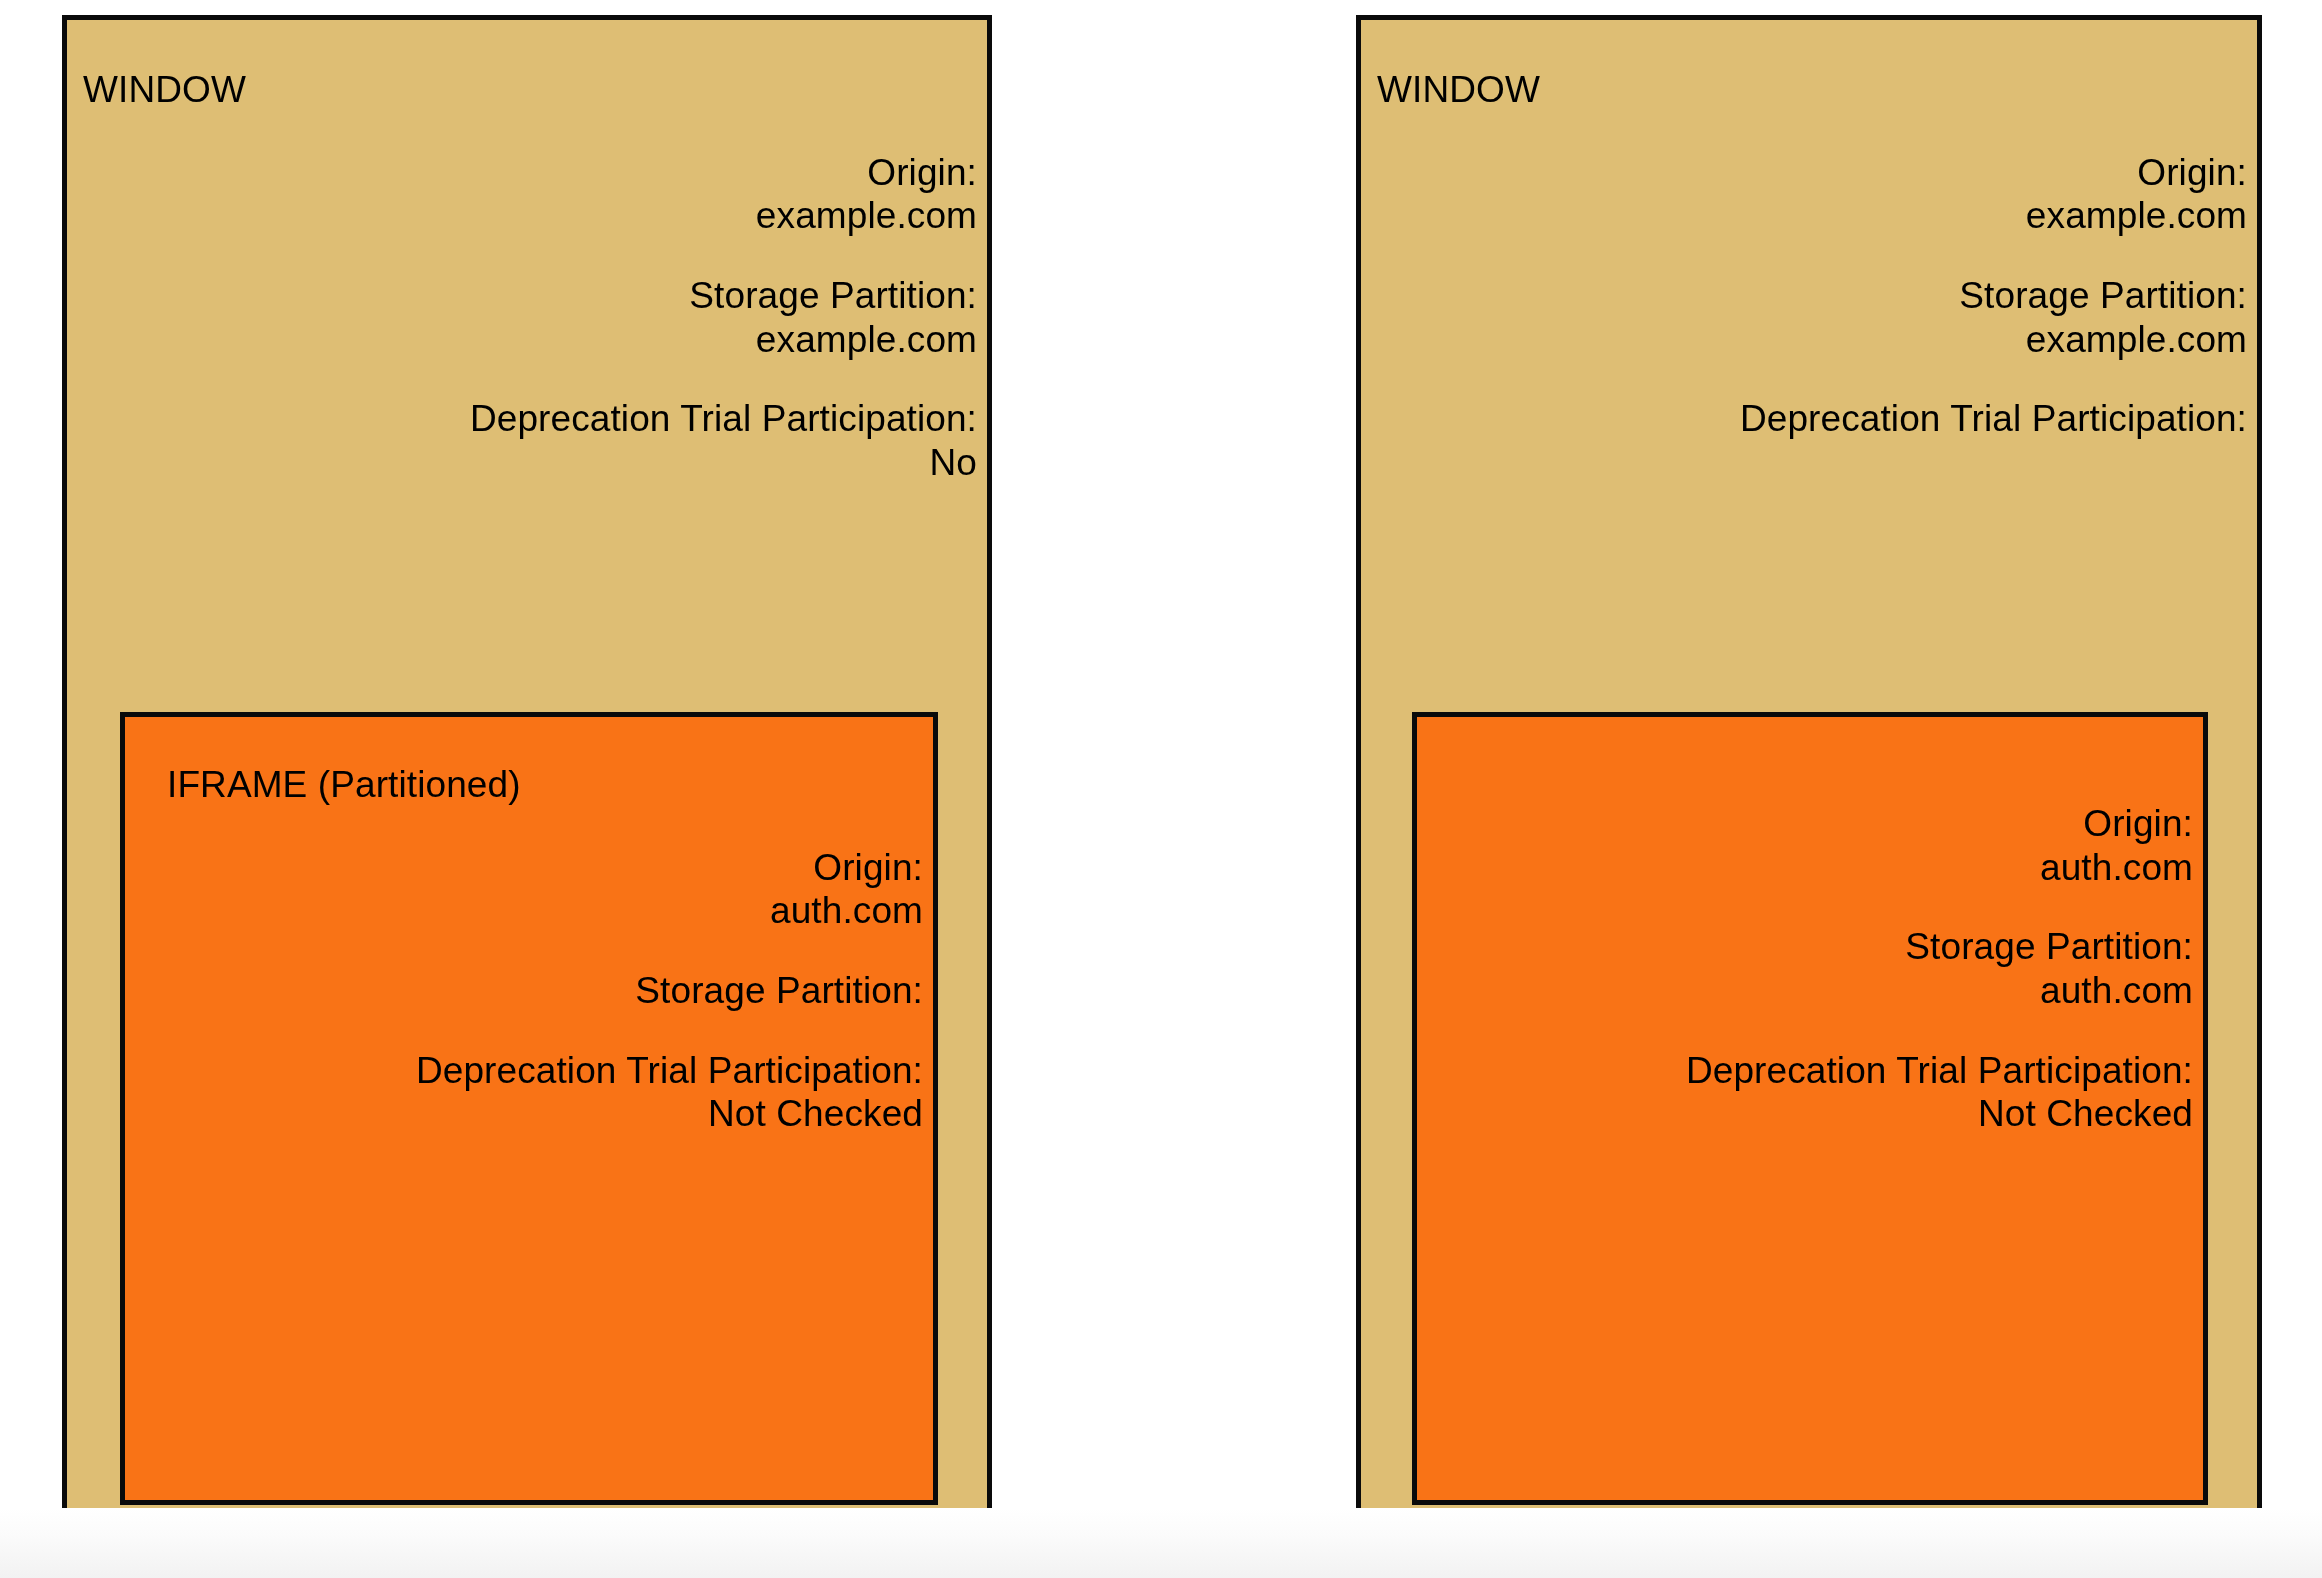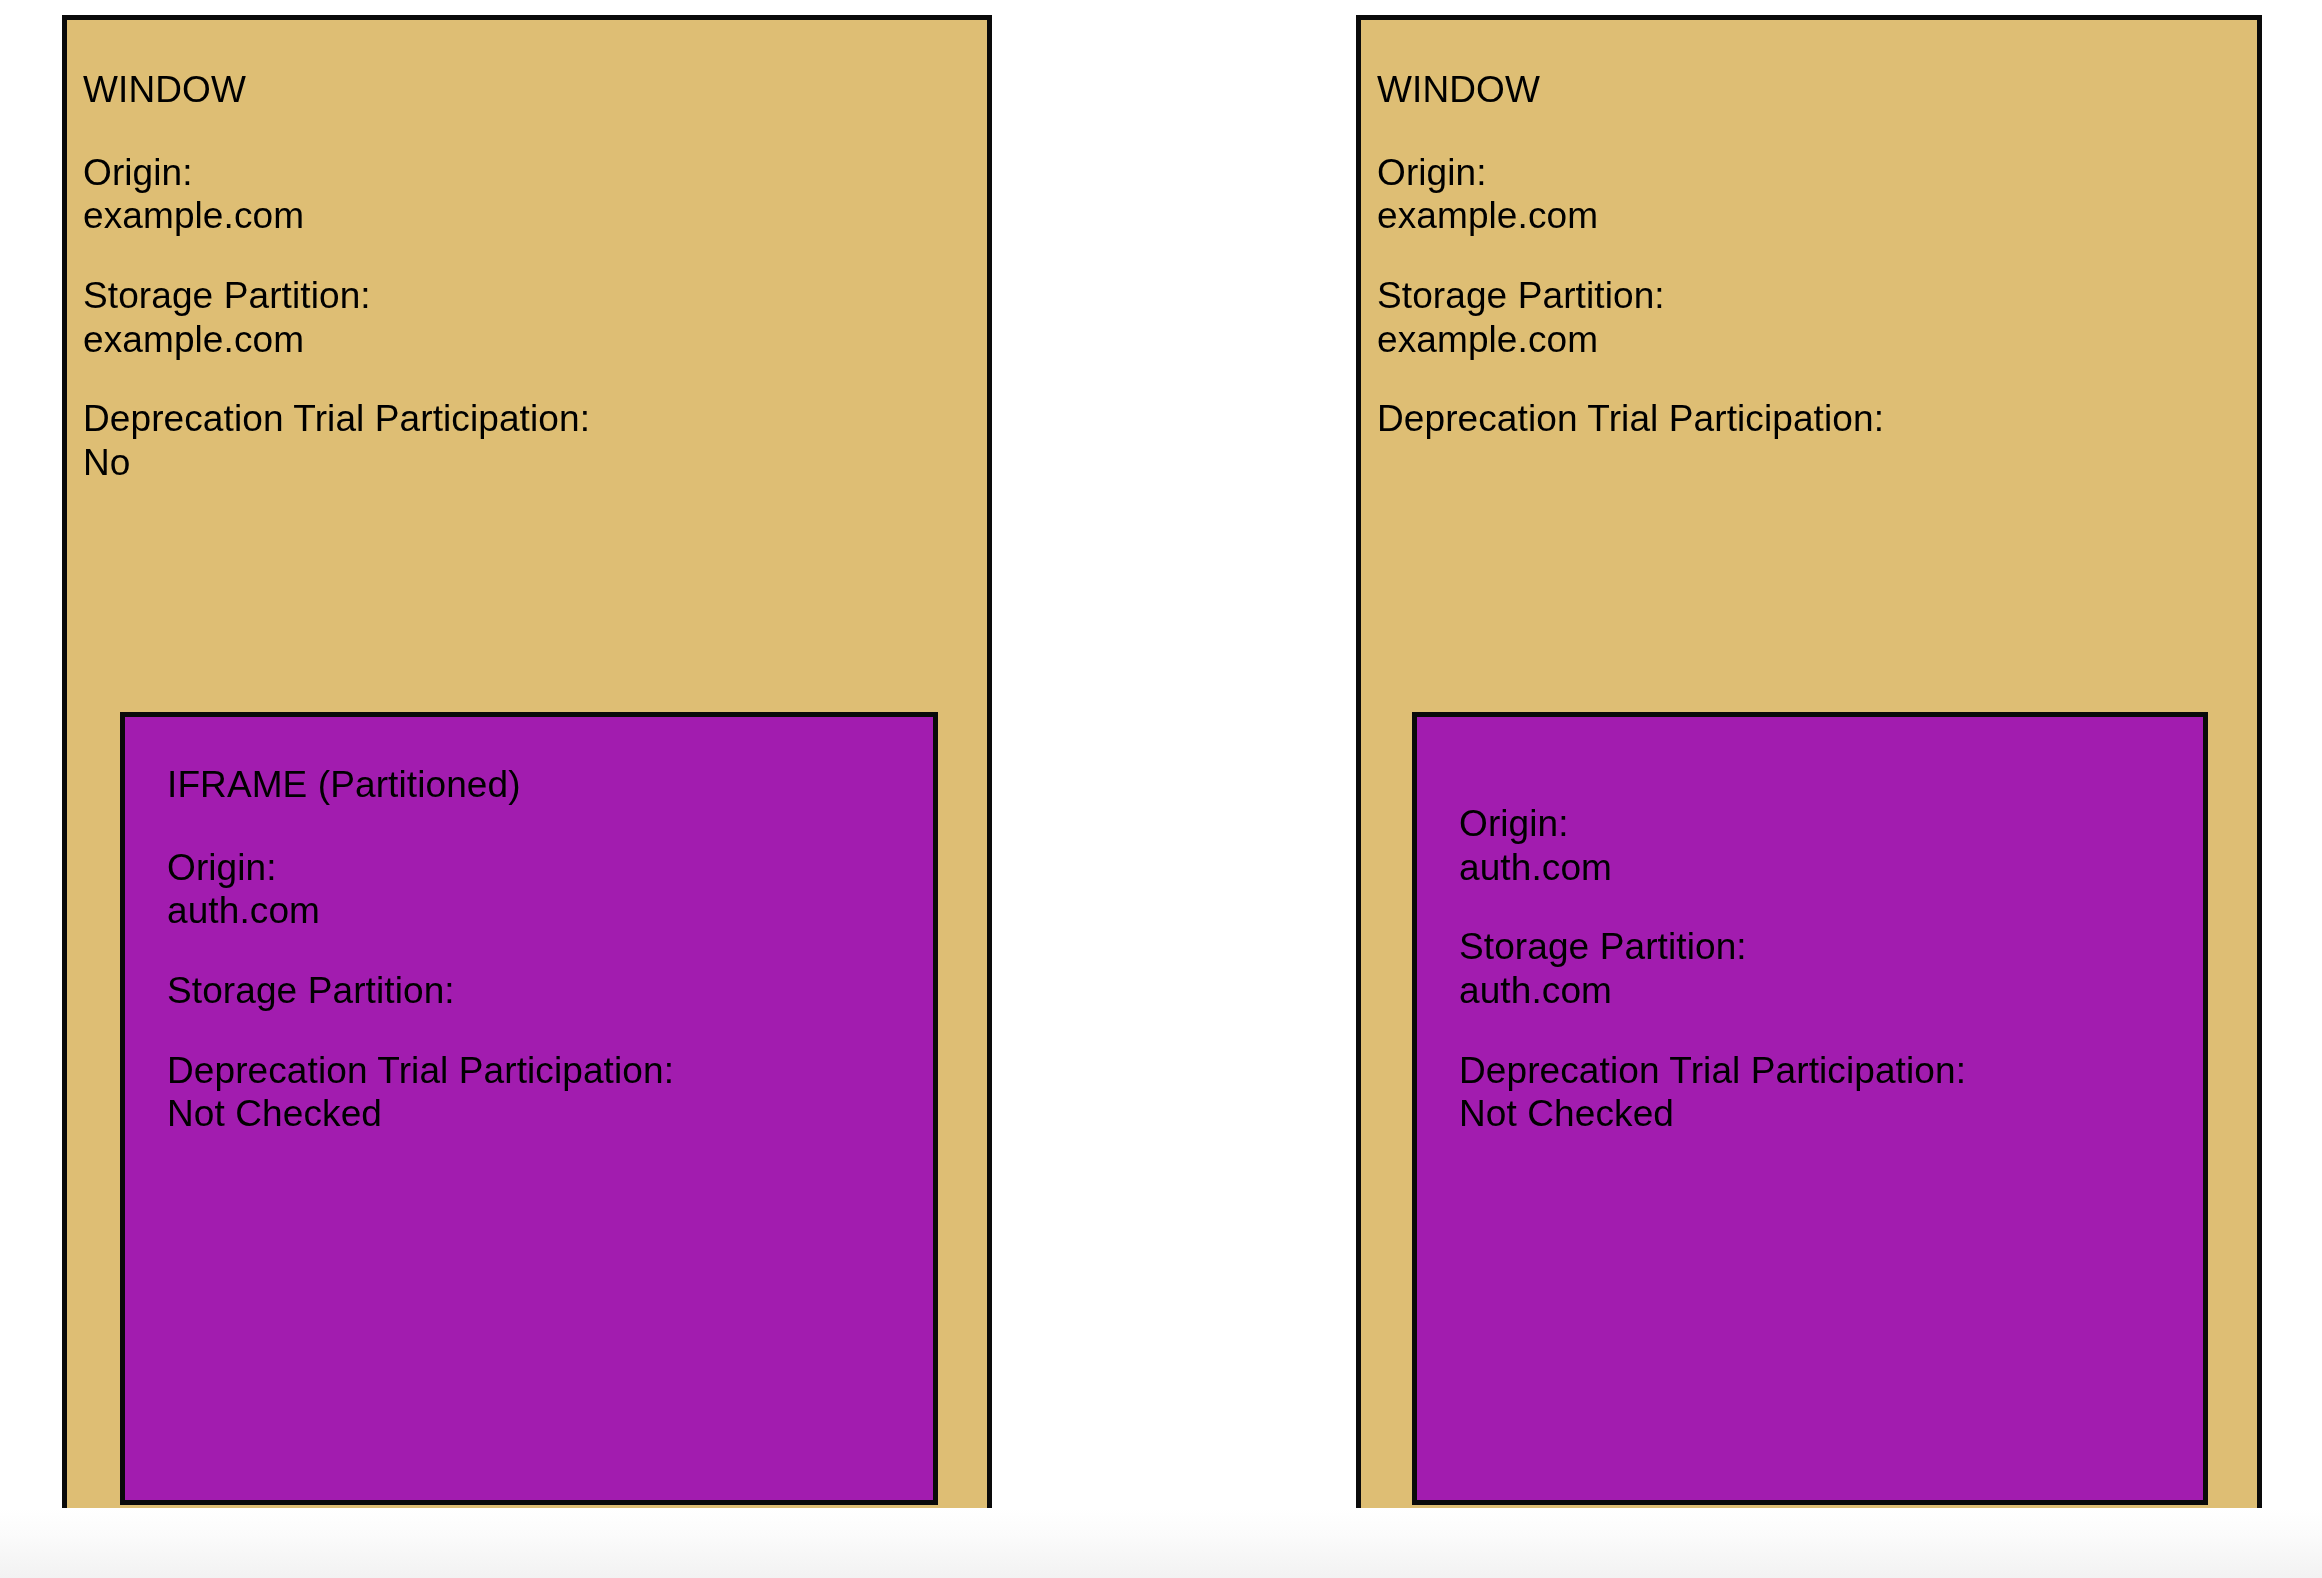--- a/index.html
+++ b/index.html
@@ -41,21 +41,21 @@
     background: #debe74;
     border: 5px solid #0a0a0a;
   }
   .window-box.left  { left: 62px;   top: 15px; width: 930px; height: 1530px; }
   .window-box.right { left: 1356px; top: 15px; width: 906px; height: 1530px; }
 
   
   .iframe-box {
     position: absolute;
     box-sizing: border-box;
-    background: #a21caf;
+    background: #f97316;
     border: 5px solid #0a0a0a;
   }
   .iframe-box.left  { left: 120px;  top: 712px; width: 818px; height: 793px; }
   .iframe-box.right { left: 1412px; top: 712px; width: 796px; height: 793px; }
 
   
   .window-text {
     position: absolute;
     left: 16px;
     top: 48px;
@@ -76,21 +76,21 @@
     letter-spacing: 0.1px;
   }
 
   .title-line {
     display: block;
     white-space: nowrap;
   }
   .spacer { display: block; height: 39px; }
   .spacer-sm { display: block; height: 36px; }
 
-  .field { display: block; }
+  .field { display: block; text-align: right; }
   .field .label {
     display: block;
     white-space: nowrap;
   }
   .field .value {
     display: block;
     white-space: nowrap;
   }
   .field .value.bold {
     font-weight: normal;

